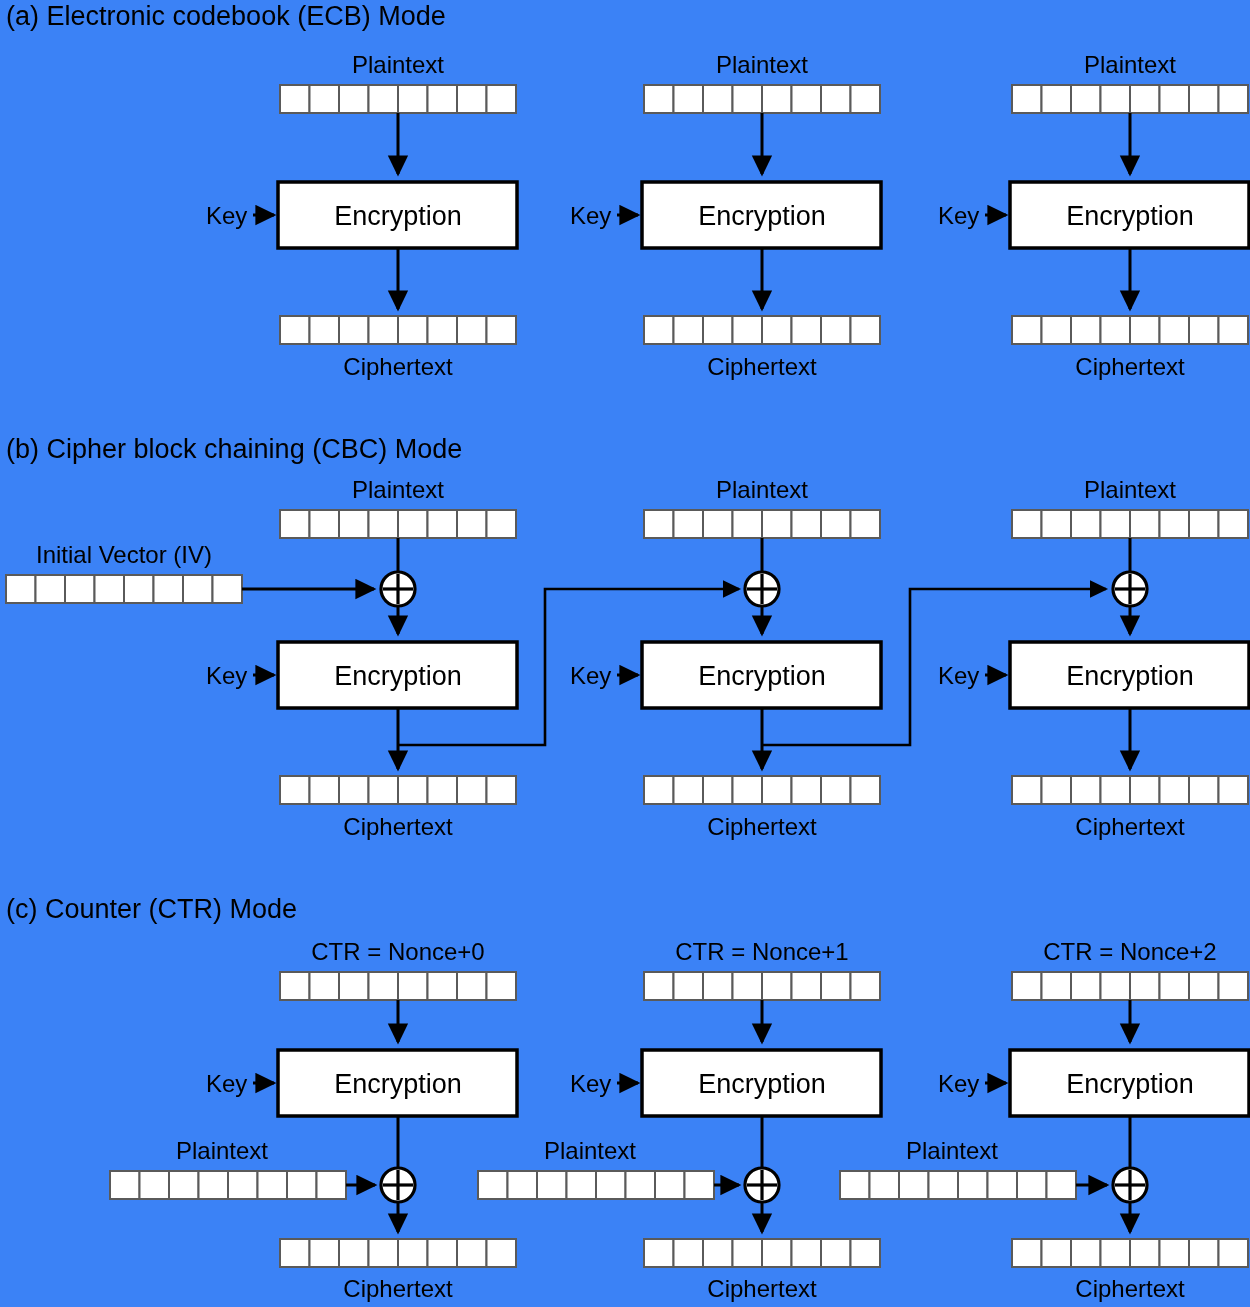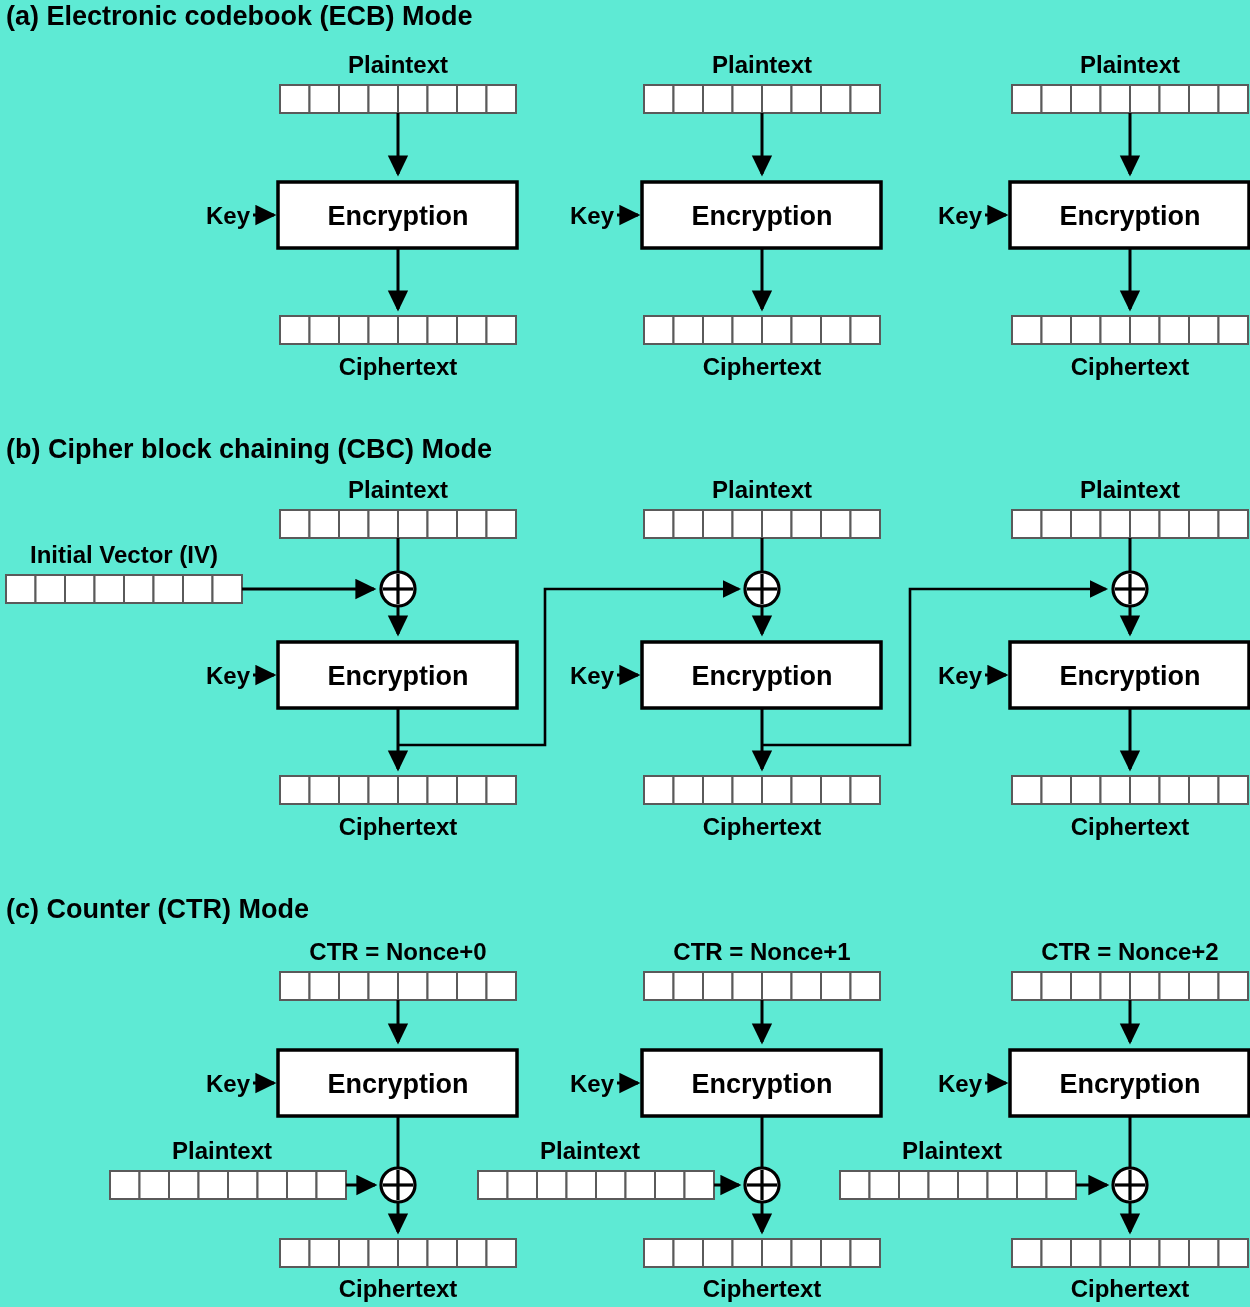--- a/index.html
+++ b/index.html
@@ -4,24 +4,23 @@
 <style>
   html, body {
     margin: 0;
     padding: 0;
     background: #ffffff;
   }
   #page {
     position: relative;
     width: 1250px;
     height: 1307px;
-    background: #5eead4;
+    background: #3b82f6;
     font-family: "Liberation Sans", sans-serif;
     overflow: hidden;
-    font-weight: bold;
   }
   svg.diagram {
     position: absolute;
     left: 0;
     top: 0;
     width: 1250px;
     height: 1307px;
   }
   .section-title {
     font-size: 27px;

